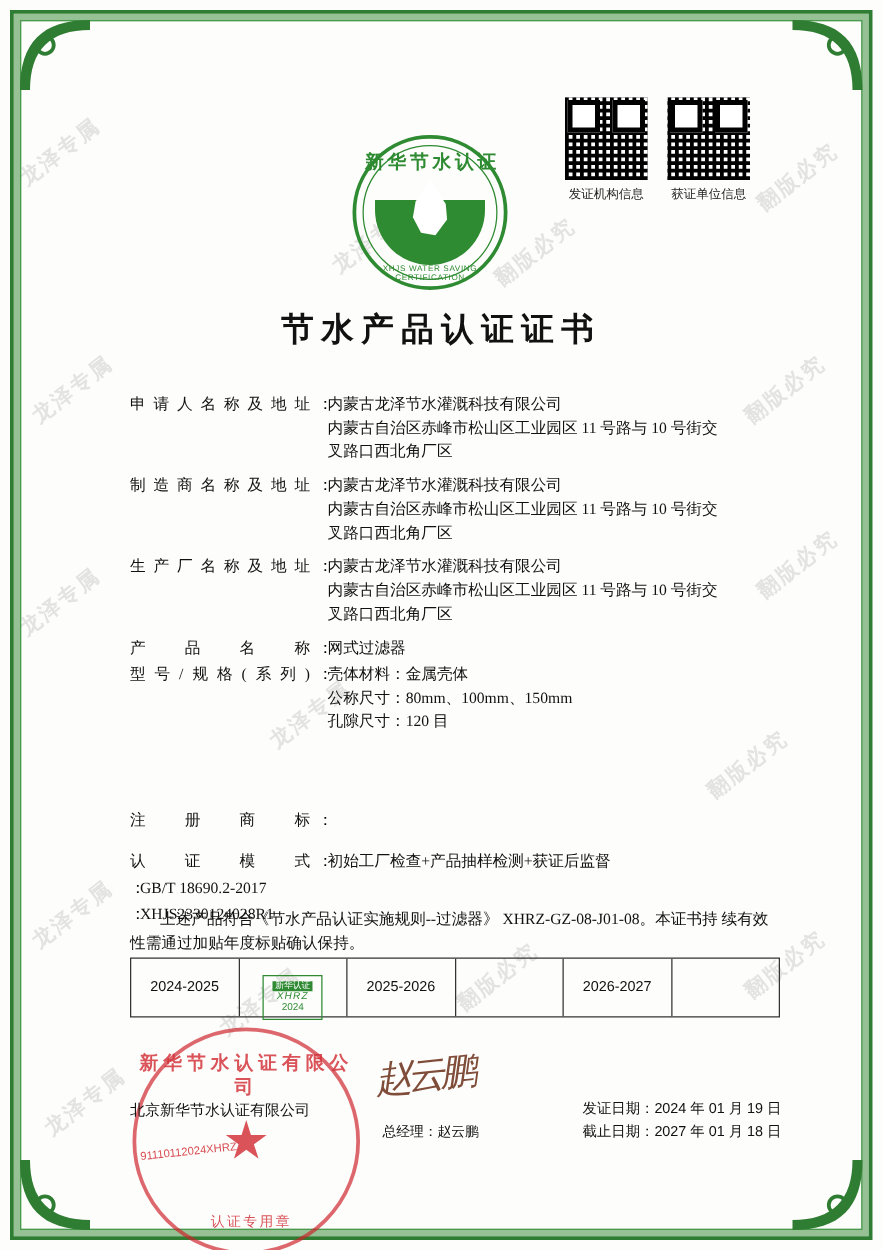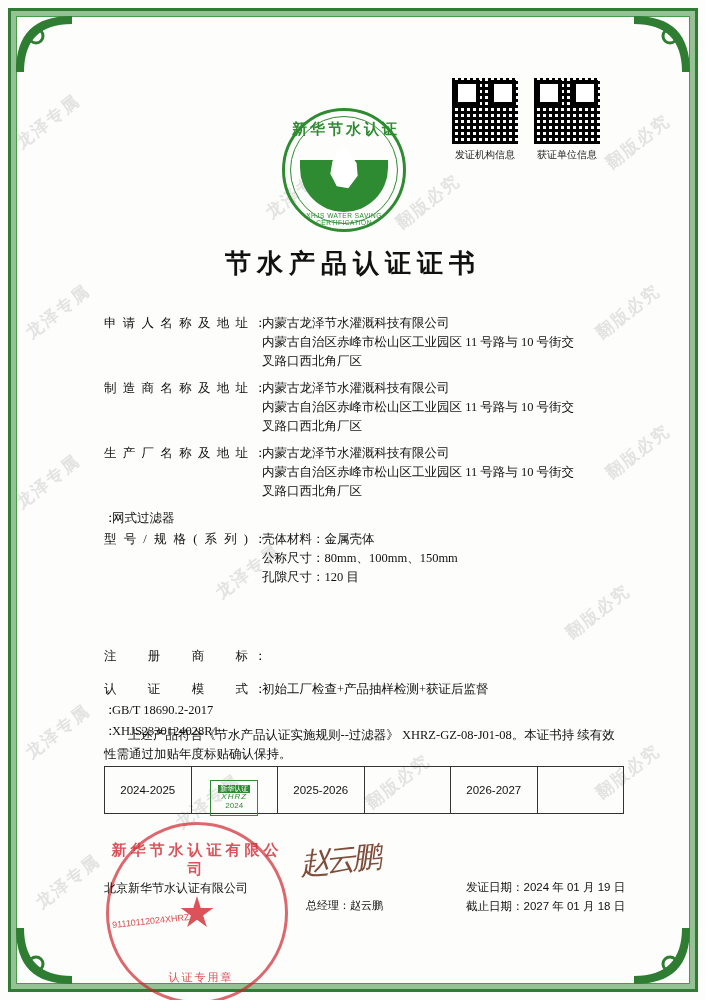--- a/index.html
+++ b/index.html
@@ -450,20 +450,21 @@
       <div class="colon">：</div>
       <div class="val">
         <span class="line">内蒙古龙泽节水灌溉科技有限公司</span>
         <span class="line">内蒙古自治区赤峰市松山区工业园区 11 号路与 10 号街交</span>
         <span class="line">叉路口西北角厂区</span>
       </div>
     </div>
     <div class="gap-sm"></div>
 
     <div class="row">
+      <div class="lbl">产品名称</div>
       <div class="colon">：</div>
       <div class="val">
         <span class="line">网式过滤器</span>
       </div>
     </div>
 
     <div class="row">
       <div class="lbl">型号/规格(系列)</div>
       <div class="colon">：</div>
       <div class="val">

